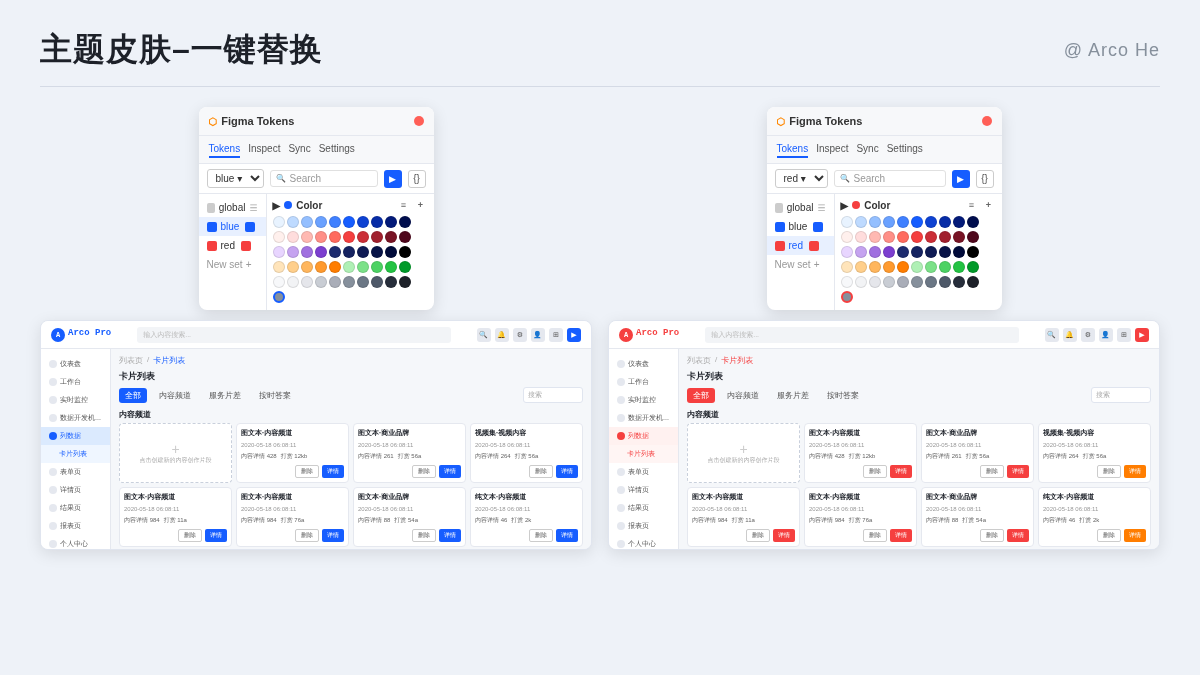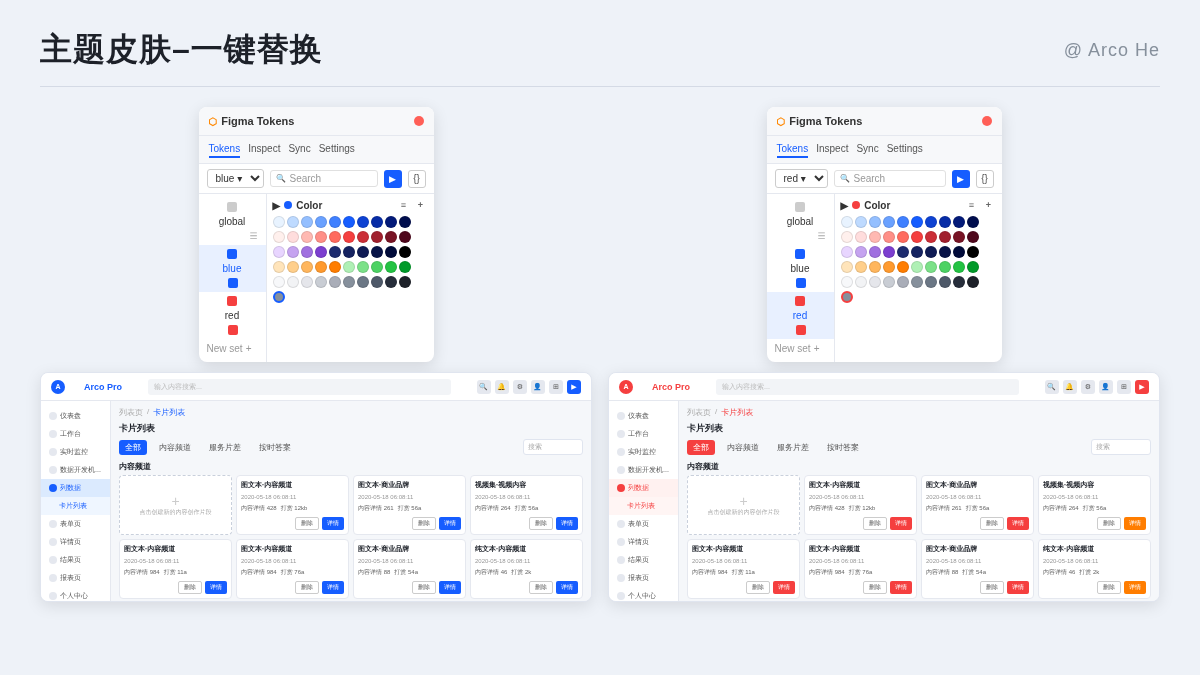--- a/index.html
+++ b/index.html
@@ -142,21 +142,20 @@
       padding: 4px 0;
     }
     .tokens-sidebar-item {
       padding: 4px 8px;
       font-size: 10px;
       color: #333;
       display: flex;
       align-items: center;
       gap: 4px;
       cursor: pointer;
-      flex-direction: column;
     }
     .tokens-sidebar-item.active {
       background: #e8f0ff;
       color: #165dff;
     }
     .tokens-sidebar-item .item-dot {
       width: 10px;
       height: 10px;
       border-radius: 2px;
     }
@@ -224,25 +223,25 @@
       background: #fff;
       height: 28px;
       display: flex;
       align-items: center;
       padding: 0 10px;
       border-bottom: 1px solid #e5e8ef;
       gap: 6px;
     }
     .arco-logo {
       display: flex;
-      align-items: center;
-      gap: 19px;
+      gap: 3px;
       font-size: 9px;
       font-weight: 600;
       color: #165dff;
+      font-family: Liberation Mono, monospace;
     }
     .arco-logo-icon {
       width: 14px;
       height: 14px;
       background: #165dff;
       border-radius: 50%;
       display: flex;
       align-items: center;
       justify-content: center;
     }

